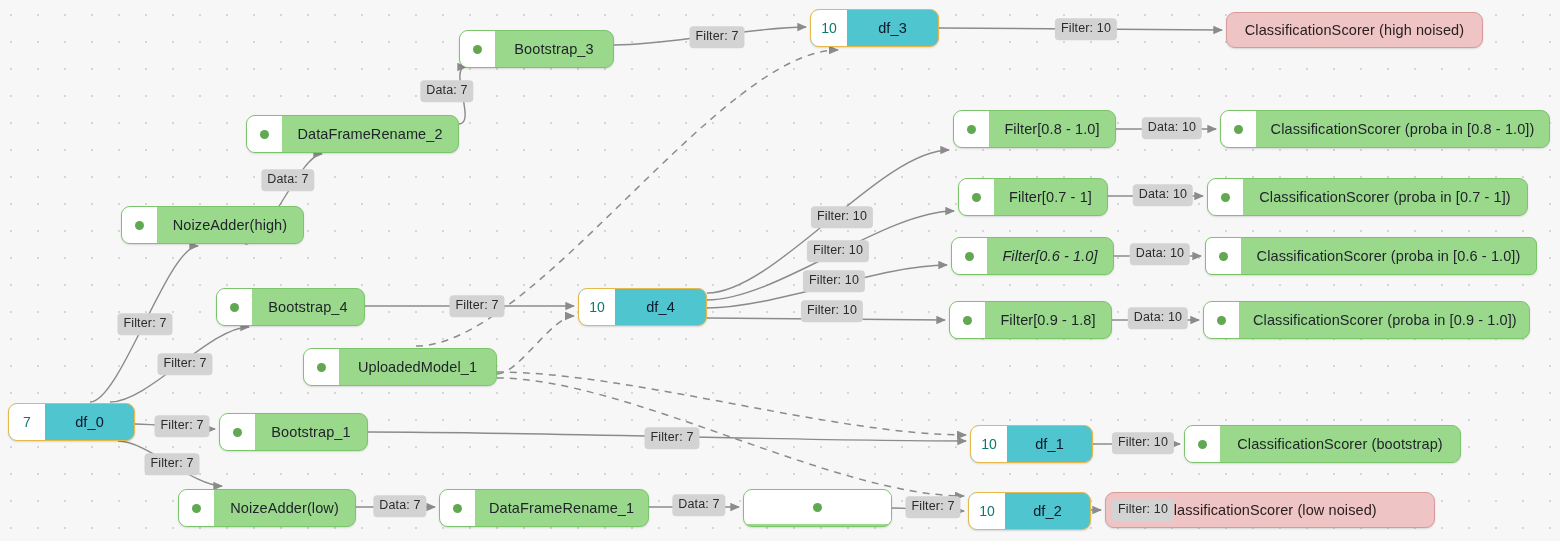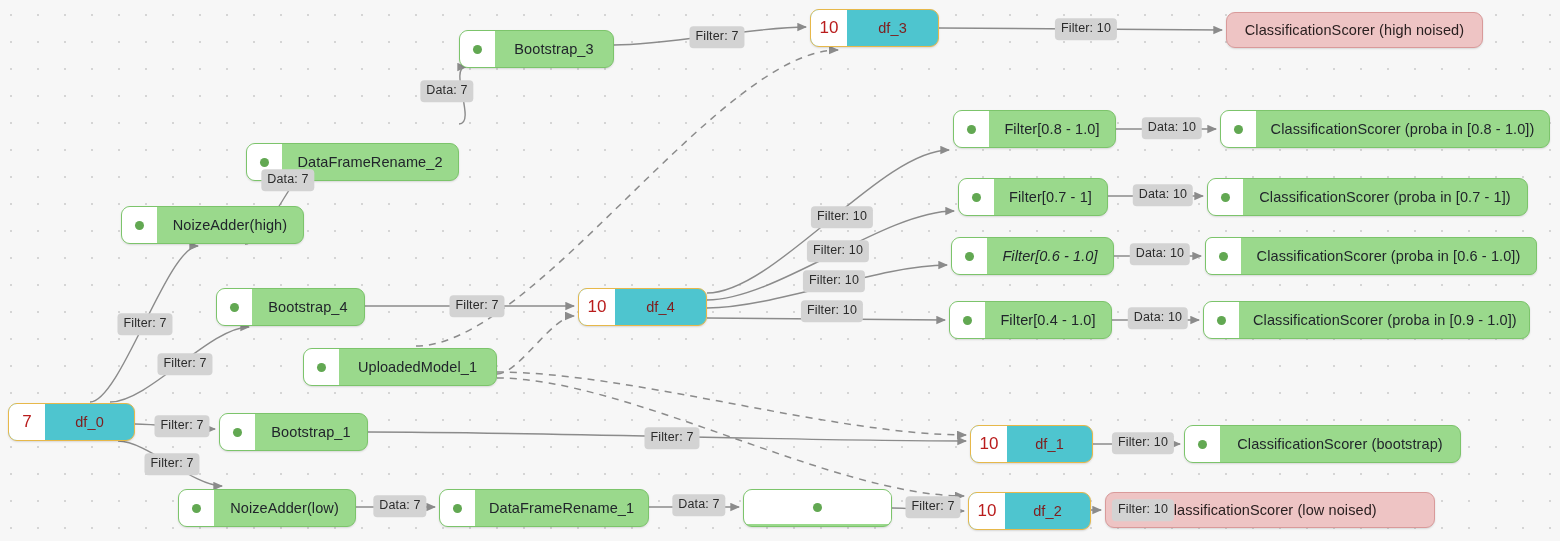--- a/index.html
+++ b/index.html
@@ -74,25 +74,25 @@
   .node.df {
     background: #4ec5cf;
     border: 1.6px solid #e7b84a;
   }
   .node.df .count {
     flex: 0 0 36px;
     background: #ffffff;
     display: flex;
     align-items: center;
     justify-content: center;
-    font-size: 17px;
-    color: #b91c1c;
+    font-size: 14px;
+    color: #0f766e;
   }
   .node.df .label {
-    color: #7f1d1d;
+    color: #0f172a;
   }
 
   
   .node.scorer-red {
     background: #eec4c4;
     border: 1.4px solid #d99a9a;
   }
   .node.scorer-red .label {
     color: #2a2020;
   }
@@ -158,21 +158,21 @@
         </div>
         <div class="label">Bootstrap_3</div>
       </div>
       <div class="node df" style="left: 810px; top: 9px; width: 129px; height: 38px;">
         <div class="count">10</div>
         <div class="label">df_3</div>
       </div>
       <div class="node scorer-red" style="left: 1226px; top: 12px; width: 257px; height: 36px;">
         <div class="label">ClassificationScorer (high noised)</div>
       </div>
-      <div class="node op" style="left: 246px; top: 115px; width: 213px; height: 38px; margin-top: 28px;">
+      <div class="node op" style="left: 246px; top: 115px; width: 213px; height: 38px;">
         <div class="port">
           <div class="dot"></div>
         </div>
         <div class="label">DataFrameRename_2</div>
       </div>
       <div class="node op" style="left: 953px; top: 110px; width: 163px; height: 38px;">
         <div class="port">
           <div class="dot"></div>
         </div>
         <div class="label">Filter[0.8 - 1.0]</div>
@@ -220,21 +220,21 @@
         <div class="label">Bootstrap_4</div>
       </div>
       <div class="node df" style="left: 578px; top: 288px; width: 129px; height: 38px;">
         <div class="count">10</div>
         <div class="label">df_4</div>
       </div>
       <div class="node op" style="left: 949px; top: 301px; width: 163px; height: 38px;">
         <div class="port">
           <div class="dot"></div>
         </div>
-        <div class="label">Filter[0.4 - 1.0]</div>
+        <div class="label">Filter[0.9 - 1.8]</div>
       </div>
       <div class="node op" style="left: 1203px; top: 301px; width: 327px; height: 38px;">
         <div class="port">
           <div class="dot"></div>
         </div>
         <div class="label">ClassificationScorer (proba in [0.9 - 1.0])</div>
       </div>
       <div class="node op" style="left: 303px; top: 348px; width: 194px; height: 38px;">
         <div class="port">
           <div class="dot"></div>

